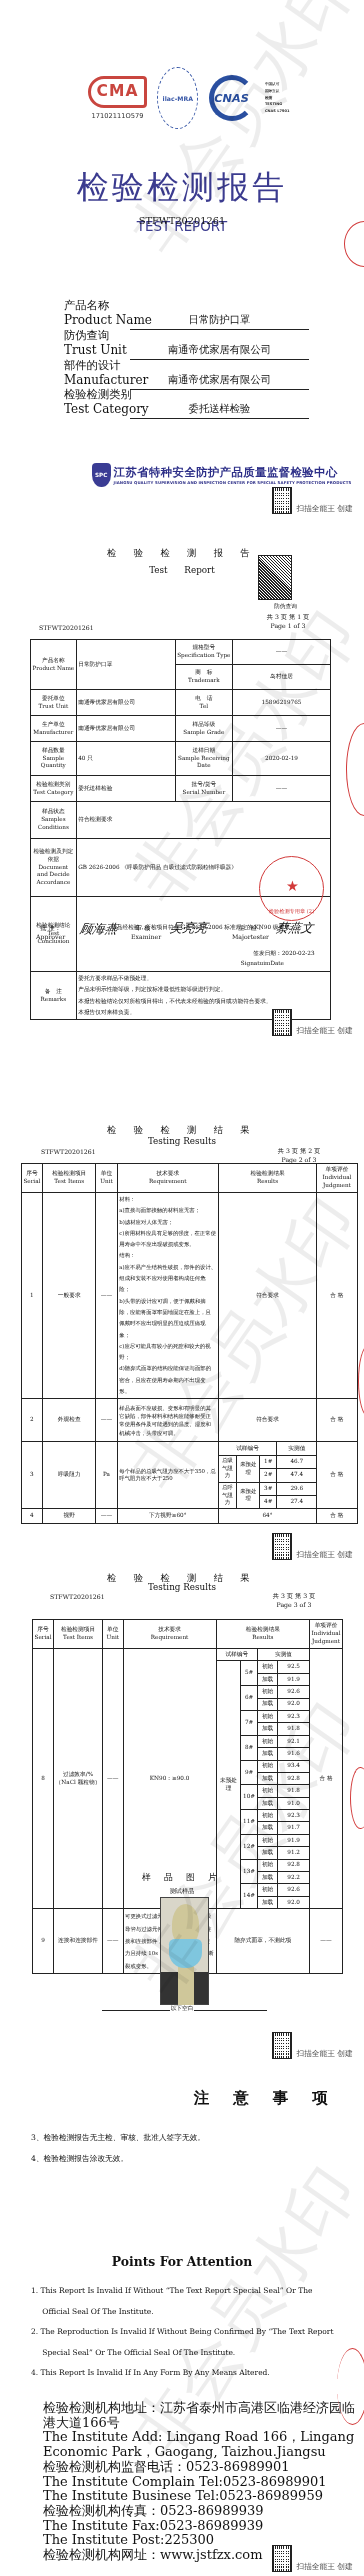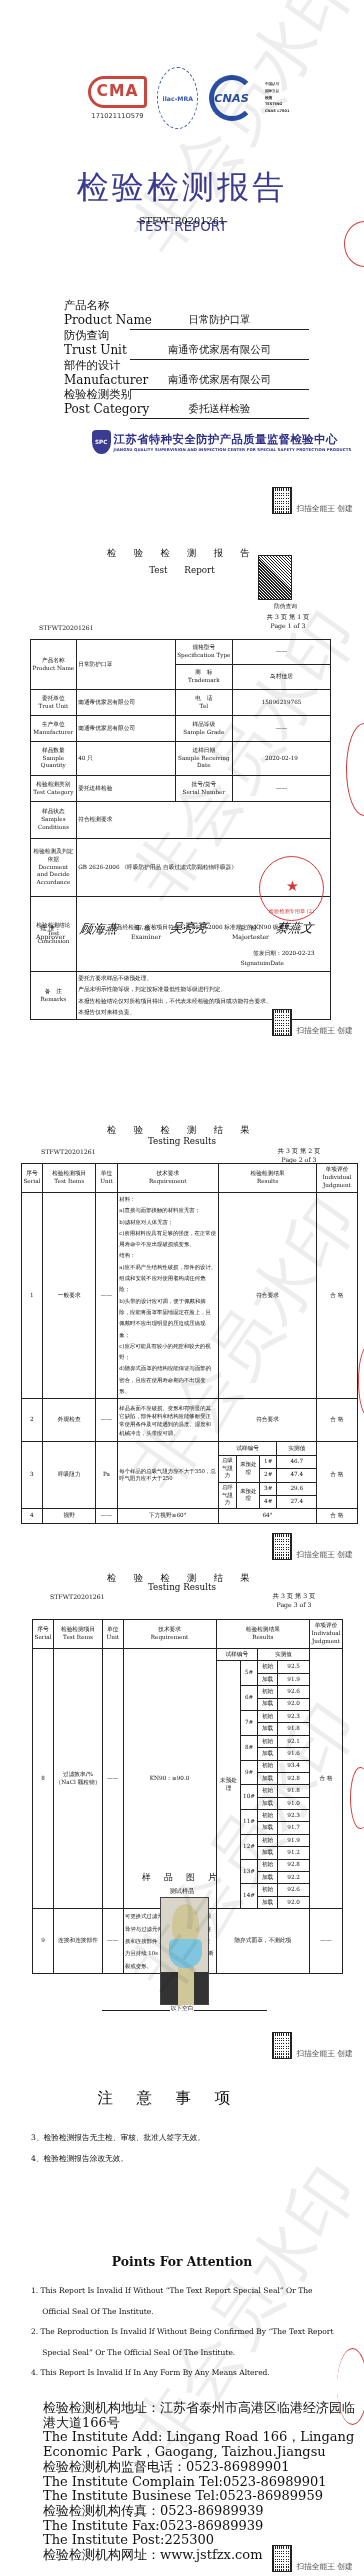--- a/index.html
+++ b/index.html
@@ -18,41 +18,41 @@
 .ilac{width:41px;height:62px;border-radius:50%;border:0.5px dashed #3a59a8;display:flex;align-items:center;justify-content:center;color:#3a59a8;font-family:"DejaVu Sans",sans-serif;font-size:6.2px;font-weight:bold}
 .cnas{width:46px;height:46px;border-radius:50%;border:5.2px solid #2a4fa0;border-right-color:transparent;display:flex;align-items:center;justify-content:center;color:#2a4fa0;font-family:"DejaVu Sans",sans-serif;font-weight:bold;font-size:11.3px;font-style:italic}
 .cnas-side{font-family:"DejaVu Sans",sans-serif;font-size:3.6px;color:#333;line-height:6.7px;font-weight:bold}
 .cover-title{position:absolute;top:166px;left:0;width:364px;text-align:center;font-family:"DejaVu Sans",sans-serif;font-size:32px;color:#3b3b8f;letter-spacing:3.1px}
 .cover-sub{position:absolute;top:227px;left:0;width:364px;text-align:center;font-family:"DejaVu Sans",sans-serif;font-size:13.4px;color:#3b3b8f}
 .cover-no{position:absolute;top:221px;left:0;width:364px;text-align:center;font-size:10.3px}
 .cover-field{position:absolute;left:64px;width:245px}
 .cf-zh{font-size:11.3px}
 .cf-en{font-size:12px;margin-top:0}
 .cf-val{position:absolute;left:66px;right:0;bottom:0;border-bottom:0.8px solid #222;text-align:center;font-size:10.3px;padding-bottom:2.1px}
-.spc{position:absolute;top:430px;left:92px;display:flex;align-items:center;gap:3.1px;color:#2d2f88}
+.spc{position:absolute;top:463px;left:92px;display:flex;align-items:center;gap:3.1px;color:#2d2f88}
 .spc-shield{width:18.5px;height:24px;background:#3a3c94;border-radius:4.1px 4.1px 50% 50%;color:#fff;font-family:"DejaVu Sans",sans-serif;font-size:5.7px;font-weight:bold;display:flex;align-items:center;justify-content:center}
 .spc-zh{font-family:"DejaVu Sans",sans-serif;font-weight:bold;font-size:11.3px;letter-spacing:0.5px}
 .spc-en{font-family:"DejaVu Sans",sans-serif;font-size:3.9px;font-weight:bold;letter-spacing:0.1px}
 
 .rtitle{position:absolute;left:0;width:364px;text-align:center;font-size:9.3px;letter-spacing:7.2px}
 .rsub{position:absolute;left:0;width:364px;text-align:center;font-size:8.8px}
 .rno{position:absolute;font-size:6.2px}
 .rpg{position:absolute;font-size:6.2px;text-align:center;line-height:9.3px}
 table{border-collapse:collapse;position:absolute;font-size:5.7px;text-align:center}
 td{border:0.5px solid #222;padding:1px 1.5px;vertical-align:middle;line-height:7.7px}
 td.l{text-align:left}
 .small{font-size:5.4px}
 .sig{position:absolute;font-size:6.2px;text-align:center;line-height:9.3px}
 .signame{position:absolute;font-family:"DejaVu Serif",serif;font-style:italic;font-size:12.4px;transform:skew(-10deg)}
 .qrbig{position:absolute;width:34px;height:45px;background:repeating-linear-gradient(45deg,#222 0 1px,#fff 1px 2.1px);border:1.5px solid #222}
 .photo{position:absolute;width:49px;height:108px;background:linear-gradient(#d9d6c9 0 70%,#333 70%);border:0.5px solid #444}
 .head{position:absolute;left:11.3px;top:6.2px;width:27px;height:41px;background:#cfc79a;border-radius:50% 50% 40% 40%}
 .neck{position:absolute;left:16.5px;top:67px;width:16.5px;height:41px;background:#cfc79a}
 .mask{position:absolute;left:8.2px;top:41px;width:33px;height:29px;background:#7fc6de;border-radius:5.2px 5.2px 15.5px 15.5px}
-.notice-h{position:absolute;left:0;width:337px;text-align:center;font-family:"DejaVu Sans",sans-serif;font-weight:normal;font-size:15.5px;letter-spacing:9.3px}
+.notice-h{position:absolute;left:0;width:337px;text-align:right;font-family:"DejaVu Sans",sans-serif;font-weight:bold;font-size:15.5px;letter-spacing:9.3px}
 .notice-li{position:absolute;left:31px;width:309px;font-size:7.7px;line-height:20.6px}
 .attn-h{position:absolute;left:0;width:364px;text-align:center;font-weight:bold;font-size:12.4px}
 .attn-li{position:absolute;left:31px;width:309px;font-size:7.5px;line-height:20.6px;padding-left:11.3px;text-indent:-11.3px}
 .contact{position:absolute;left:43px;font-size:13px;line-height:14.7px}
 </style>
 </head>
 <body>
 
 <div class="page" style="top:0;height:531px">
   <div class="logos">
@@ -98,21 +98,21 @@
     <div class="cf-en">Trust   Unit</div>
     <div class="cf-val">南通帝优家居有限公司</div>
   </div>
   <div class="cover-field" style="top:358px;height:32px">
     <div class="cf-zh">部件的设计</div>
     <div class="cf-en">Manufacturer</div>
     <div class="cf-val">南通帝优家居有限公司</div>
   </div>
   <div class="cover-field" style="top:387px;height:32px">
     <div class="cf-zh">检验检测类别</div>
-    <div class="cf-en">Post   Category</div>
+    <div class="cf-en">Test   Category</div>
     <div class="cf-val">委托送样检验</div>
   </div>
 
   <div class="spc">
     <div class="spc-shield">SPC</div>
     <div>
       <div class="spc-zh">江苏省特种安全防护产品质量监督检验中心</div>
       <div class="spc-en">JIANGSU QUALITY SUPERVISION AND INSPECTION CENTER FOR SPECIAL SAFETY PROTECTION PRODUCTS</div>
     </div>
   </div>

